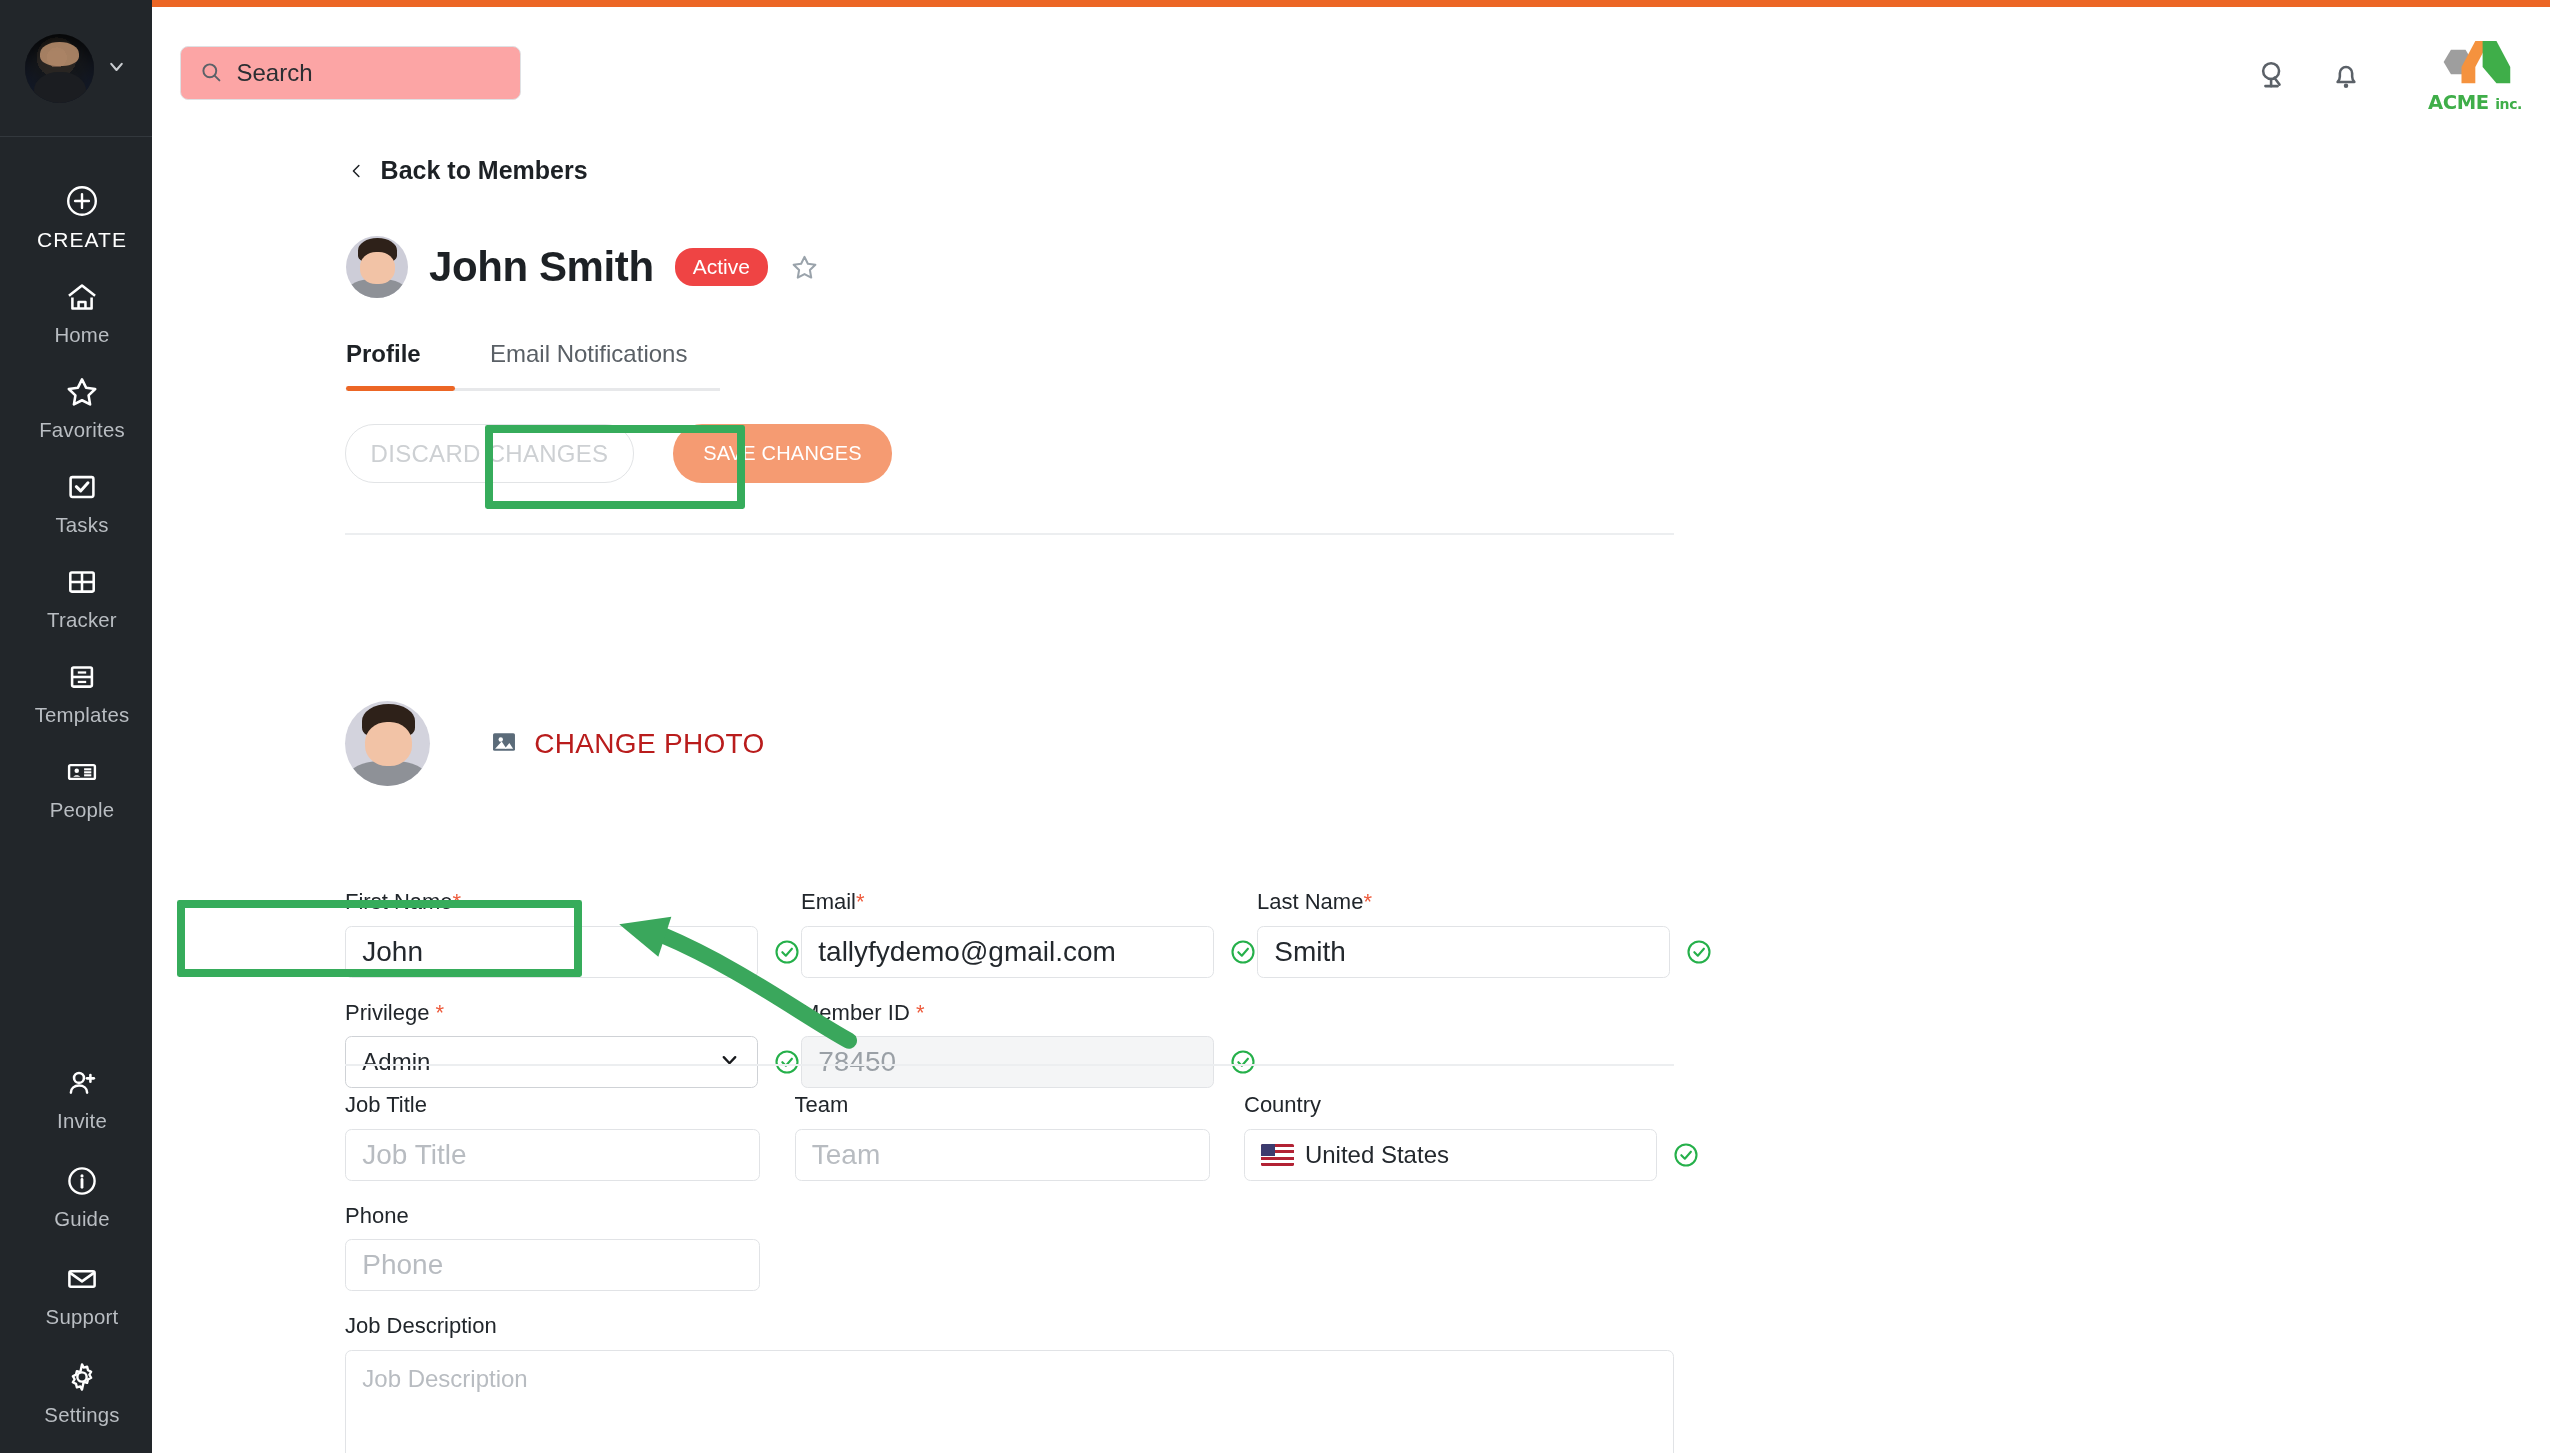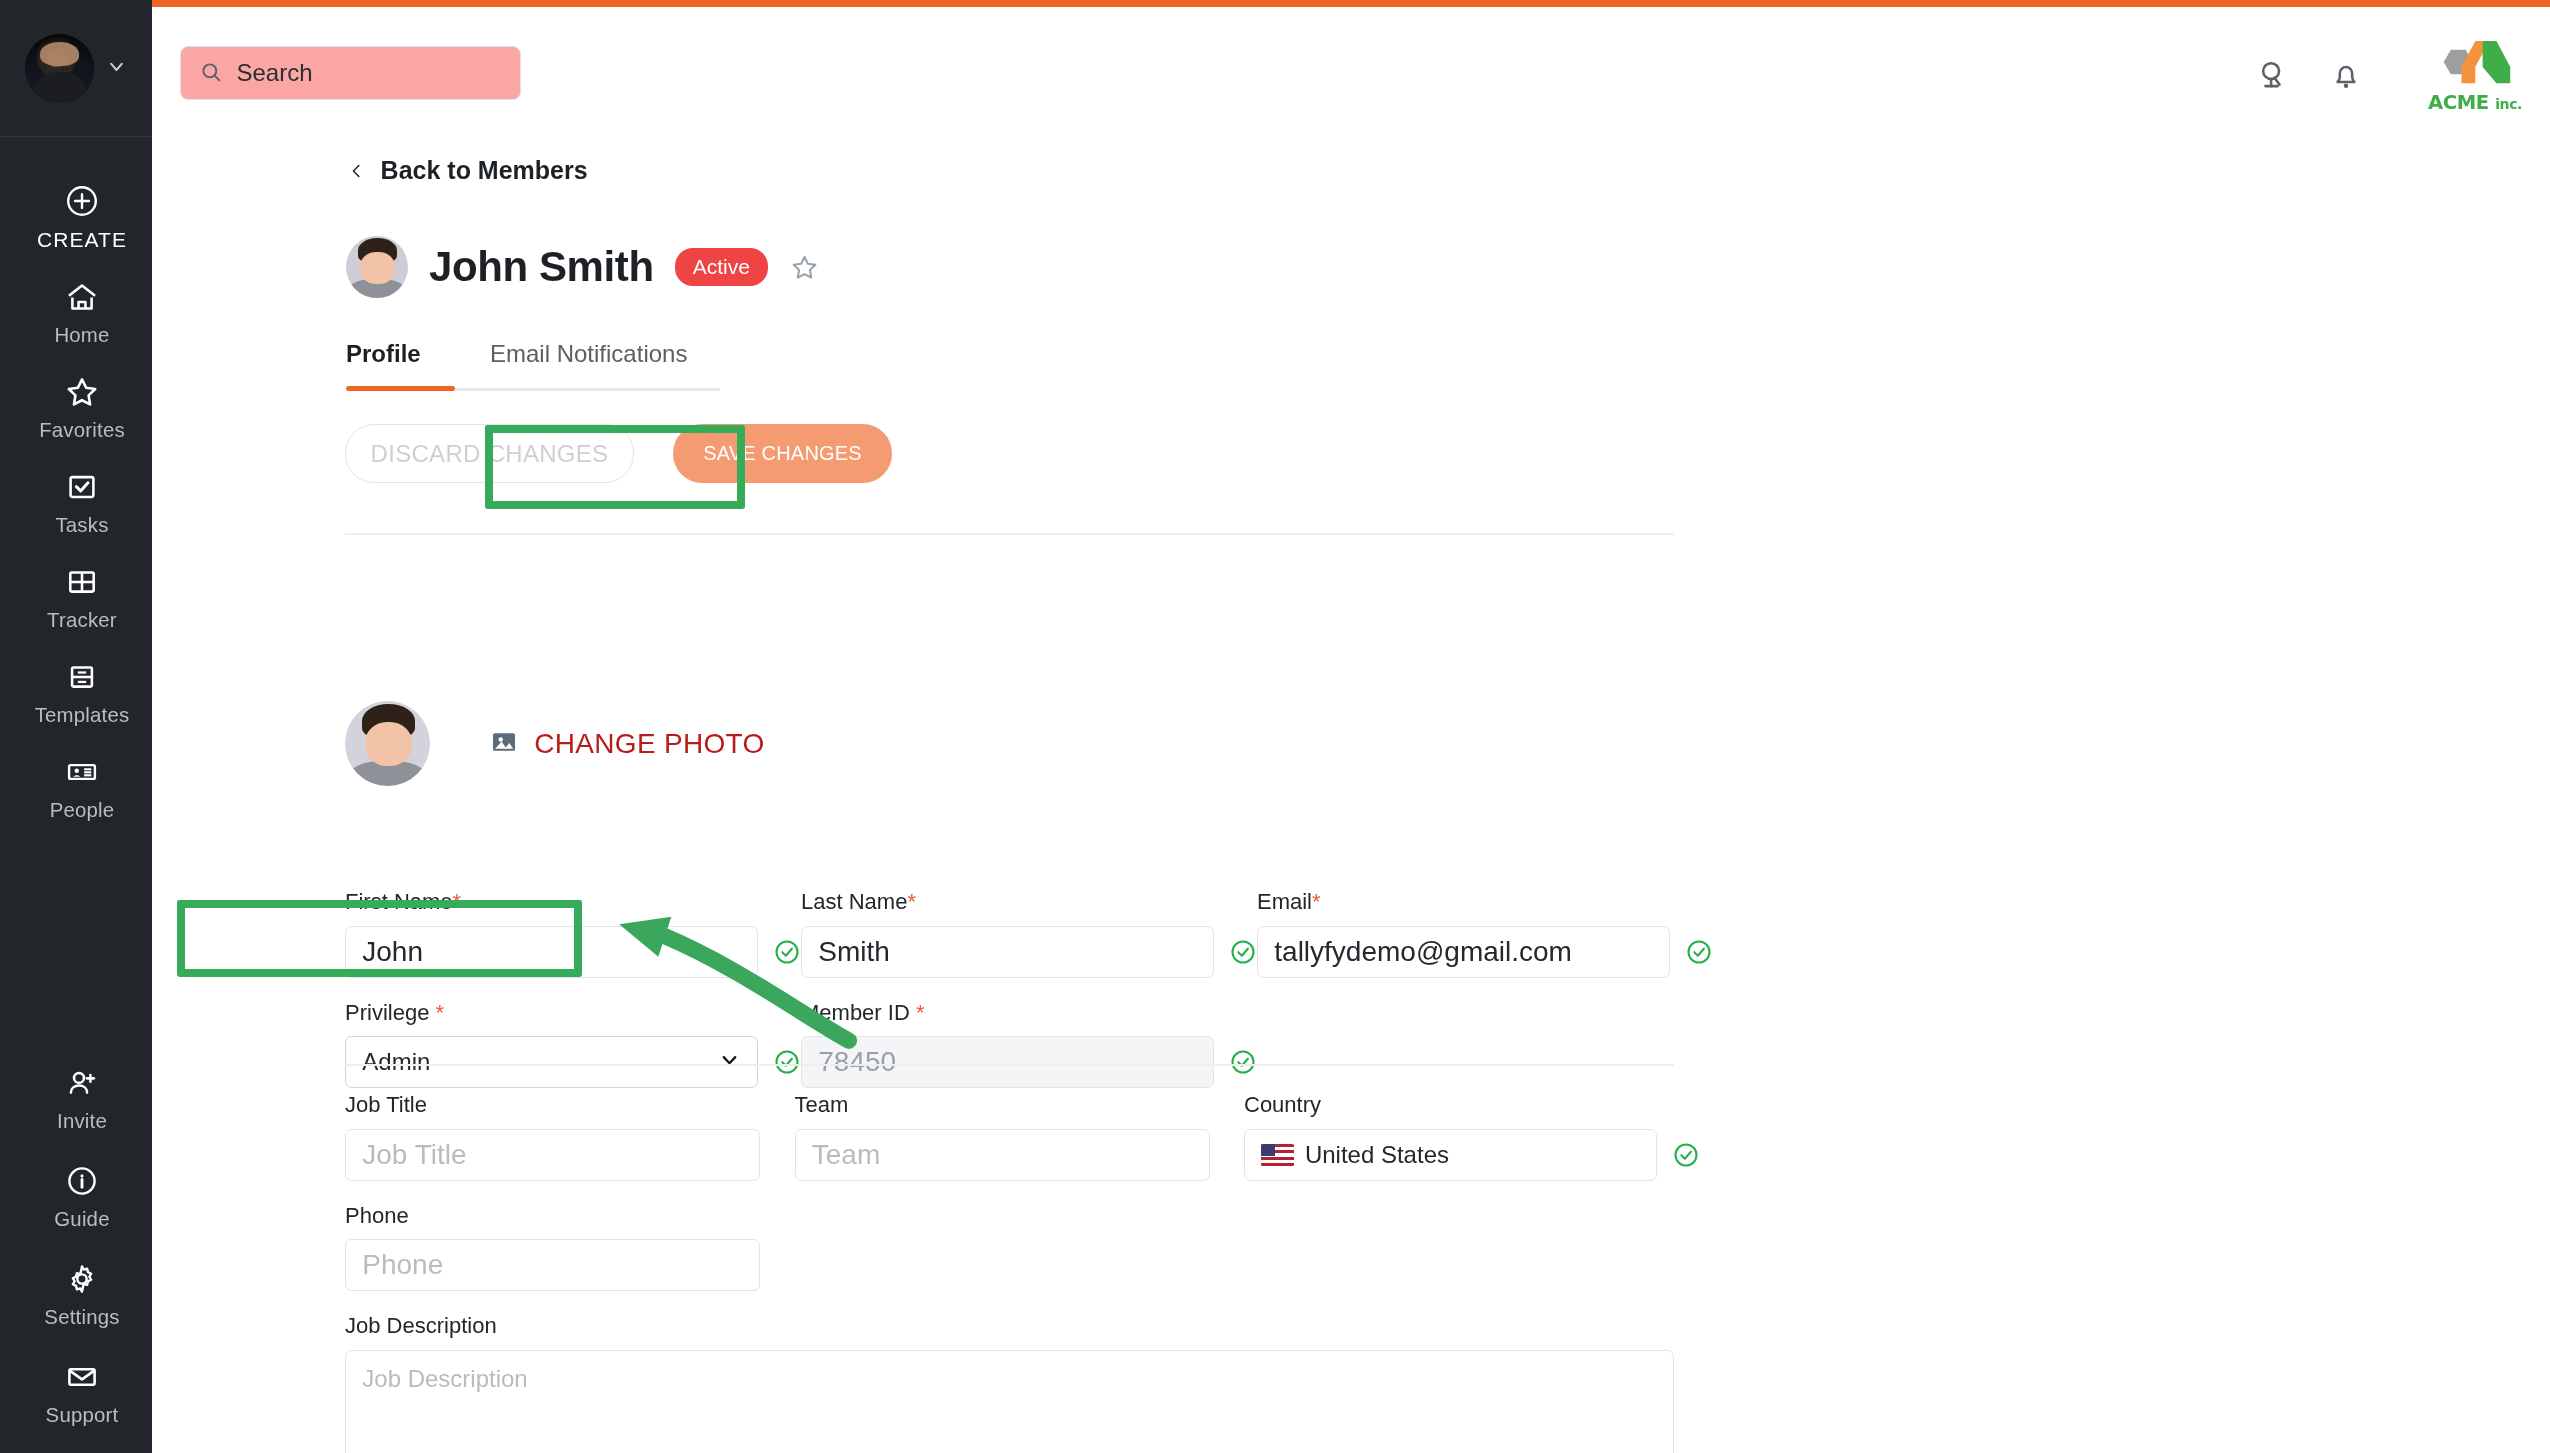--- a/index.html
+++ b/index.html
@@ -274,35 +274,35 @@
           <svg viewBox="0 0 24 24" fill="none" stroke="#ffffff" stroke-width="1.6">
               <circle cx="12" cy="12" r="8.4"></circle>
               <circle cx="12" cy="8.6" r="1.05" fill="#fff" stroke="none"></circle>
               <line x1="12" y1="11" x2="12" y2="16.2" stroke-width="1.9" stroke-linecap="round"></line>
             </svg>
         </span>
         <span class="lbl">Guide</span>
       </div>
       <div class="sb-item">
         <span class="sb-ico">
+          <svg viewBox="0 0 24 24" fill="none" stroke="#ffffff" stroke-width="1.7" stroke-linejoin="round">
+              <rect x="3.6" y="6.8" width="16.8" height="10.4" rx="1"></rect>
+              <polyline points="3.6,7.6 12,13.6 20.4,7.6"></polyline>
+            </svg>
+        </span>
+        <span class="lbl">Support</span>
+      </div>
+      <div class="sb-item">
+        <span class="sb-ico">
           <svg viewBox="0 0 24 24" fill="none" stroke="#ffffff" stroke-width="1.6">
               <circle cx="12" cy="12" r="3.1"></circle>
               <path d="M12 3.6l1.1 2.1 2.3-.6.6 2.3 2.1 1.1-1.2 2 1.2 2-2.1 1.1-.6 2.3-2.3-.6L12 20.4l-1.1-2.1-2.3.6-.6-2.3-2.1-1.1 1.2-2-1.2-2 2.1-1.1.6-2.3 2.3.6z" stroke-linejoin="round"></path>
             </svg>
         </span>
         <span class="lbl">Settings</span>
-      </div>
-      <div class="sb-item">
-        <span class="sb-ico">
-          <svg viewBox="0 0 24 24" fill="none" stroke="#ffffff" stroke-width="1.7" stroke-linejoin="round">
-              <rect x="3.6" y="6.8" width="16.8" height="10.4" rx="1"></rect>
-              <polyline points="3.6,7.6 12,13.6 20.4,7.6"></polyline>
-            </svg>
-        </span>
-        <span class="lbl">Support</span>
       </div>
     </div>
   </div>
 
   <div class="orange-rule"></div>
 
   <div class="topbar">
 
     <div class="search-box">
       <span>
@@ -408,36 +408,36 @@
             <span class="chk">
               <svg viewBox="0 0 24 24" width="28" height="28" fill="none" stroke="#25b04a" stroke-width="1.8" stroke-linecap="round" stroke-linejoin="round">
                   <circle cx="12" cy="12" r="9"></circle>
                   <polyline points="8 12.2 11 15.2 16.2 9.2"></polyline>
                 </svg>
             </span>
           </div>
         </div>
 
         <div class="fcell">
-          <label class="flabel"><span>Last Name</span><span class="req">*</span></label>
-          <div class="fctrl">
-            <input class="finput" value="Smith" style="">
+          <label class="flabel"><span>Email</span><span class="req">*</span></label>
+          <div class="fctrl">
+            <input class="finput" value="tallyfydemo@gmail.com" style="">
             <span class="chk">
               <svg viewBox="0 0 24 24" width="28" height="28" fill="none" stroke="#25b04a" stroke-width="1.8" stroke-linecap="round" stroke-linejoin="round">
                   <circle cx="12" cy="12" r="9"></circle>
                   <polyline points="8 12.2 11 15.2 16.2 9.2"></polyline>
                 </svg>
             </span>
           </div>
         </div>
 
         <div class="fcell">
-          <label class="flabel"><span>Email</span><span class="req">*</span></label>
-          <div class="fctrl">
-            <input class="finput" value="tallyfydemo@gmail.com" style="">
+          <label class="flabel"><span>Last Name</span><span class="req">*</span></label>
+          <div class="fctrl">
+            <input class="finput" value="Smith" style="">
             <span class="chk">
               <svg viewBox="0 0 24 24" width="28" height="28" fill="none" stroke="#25b04a" stroke-width="1.8" stroke-linecap="round" stroke-linejoin="round">
                   <circle cx="12" cy="12" r="9"></circle>
                   <polyline points="8 12.2 11 15.2 16.2 9.2"></polyline>
                 </svg>
             </span>
           </div>
         </div>
       </div>
 

